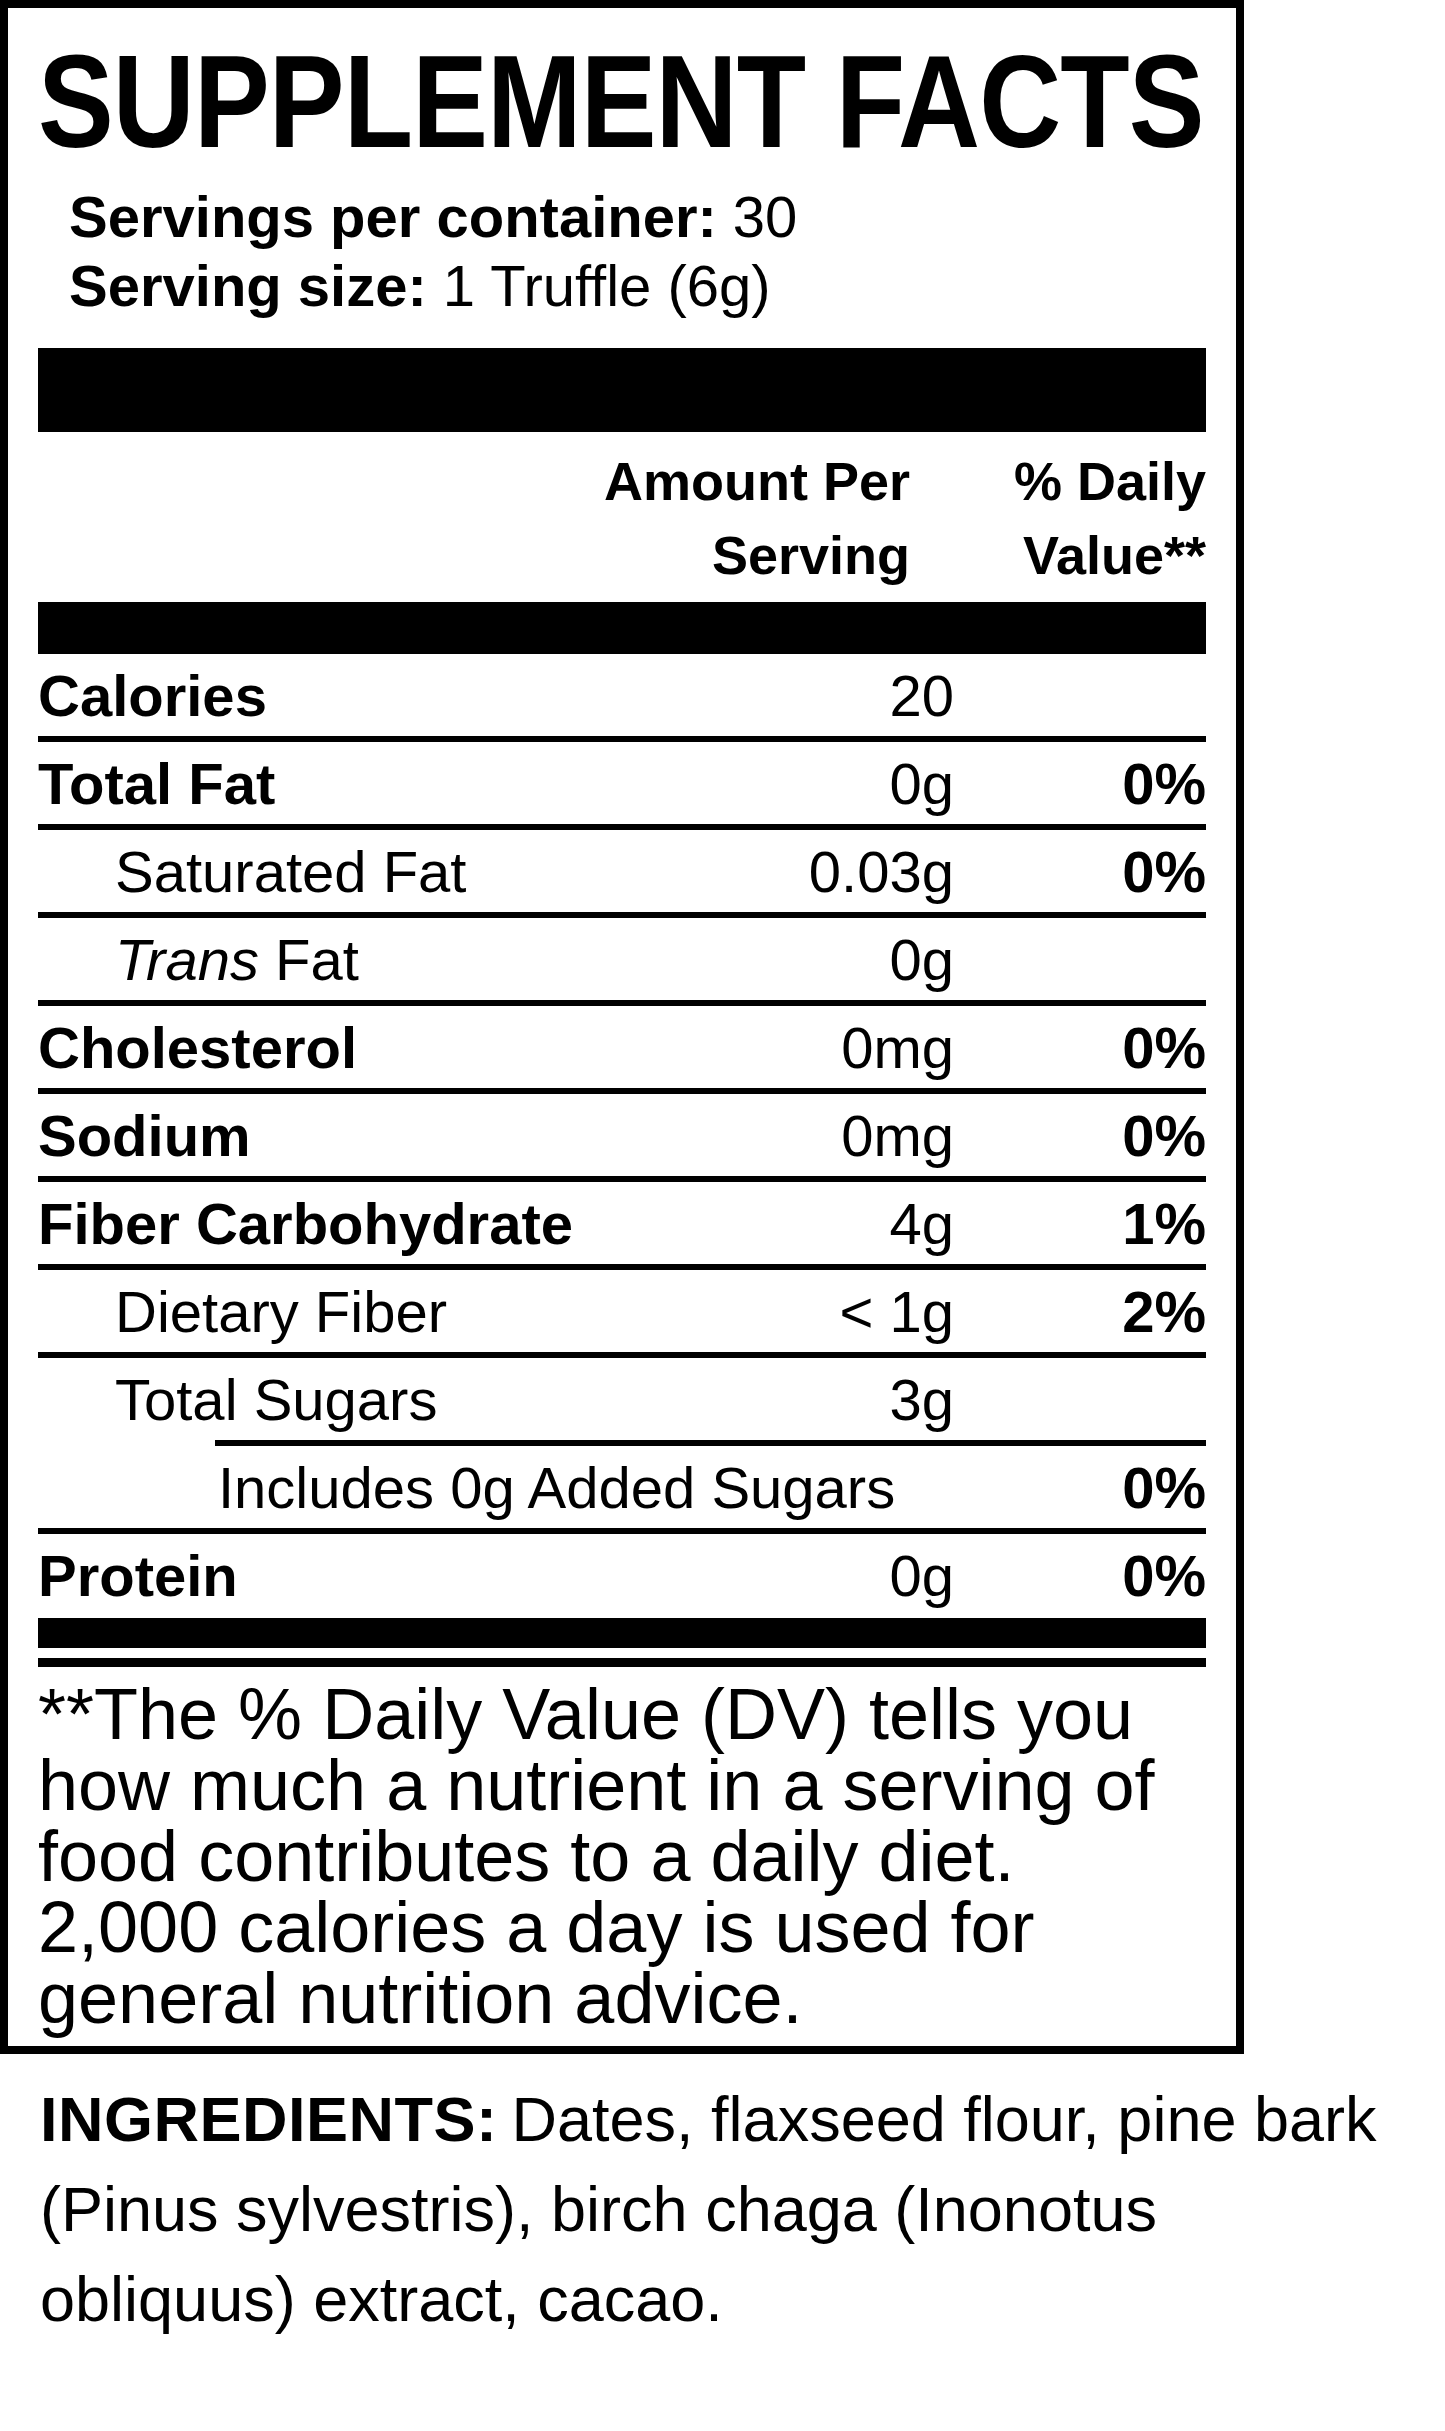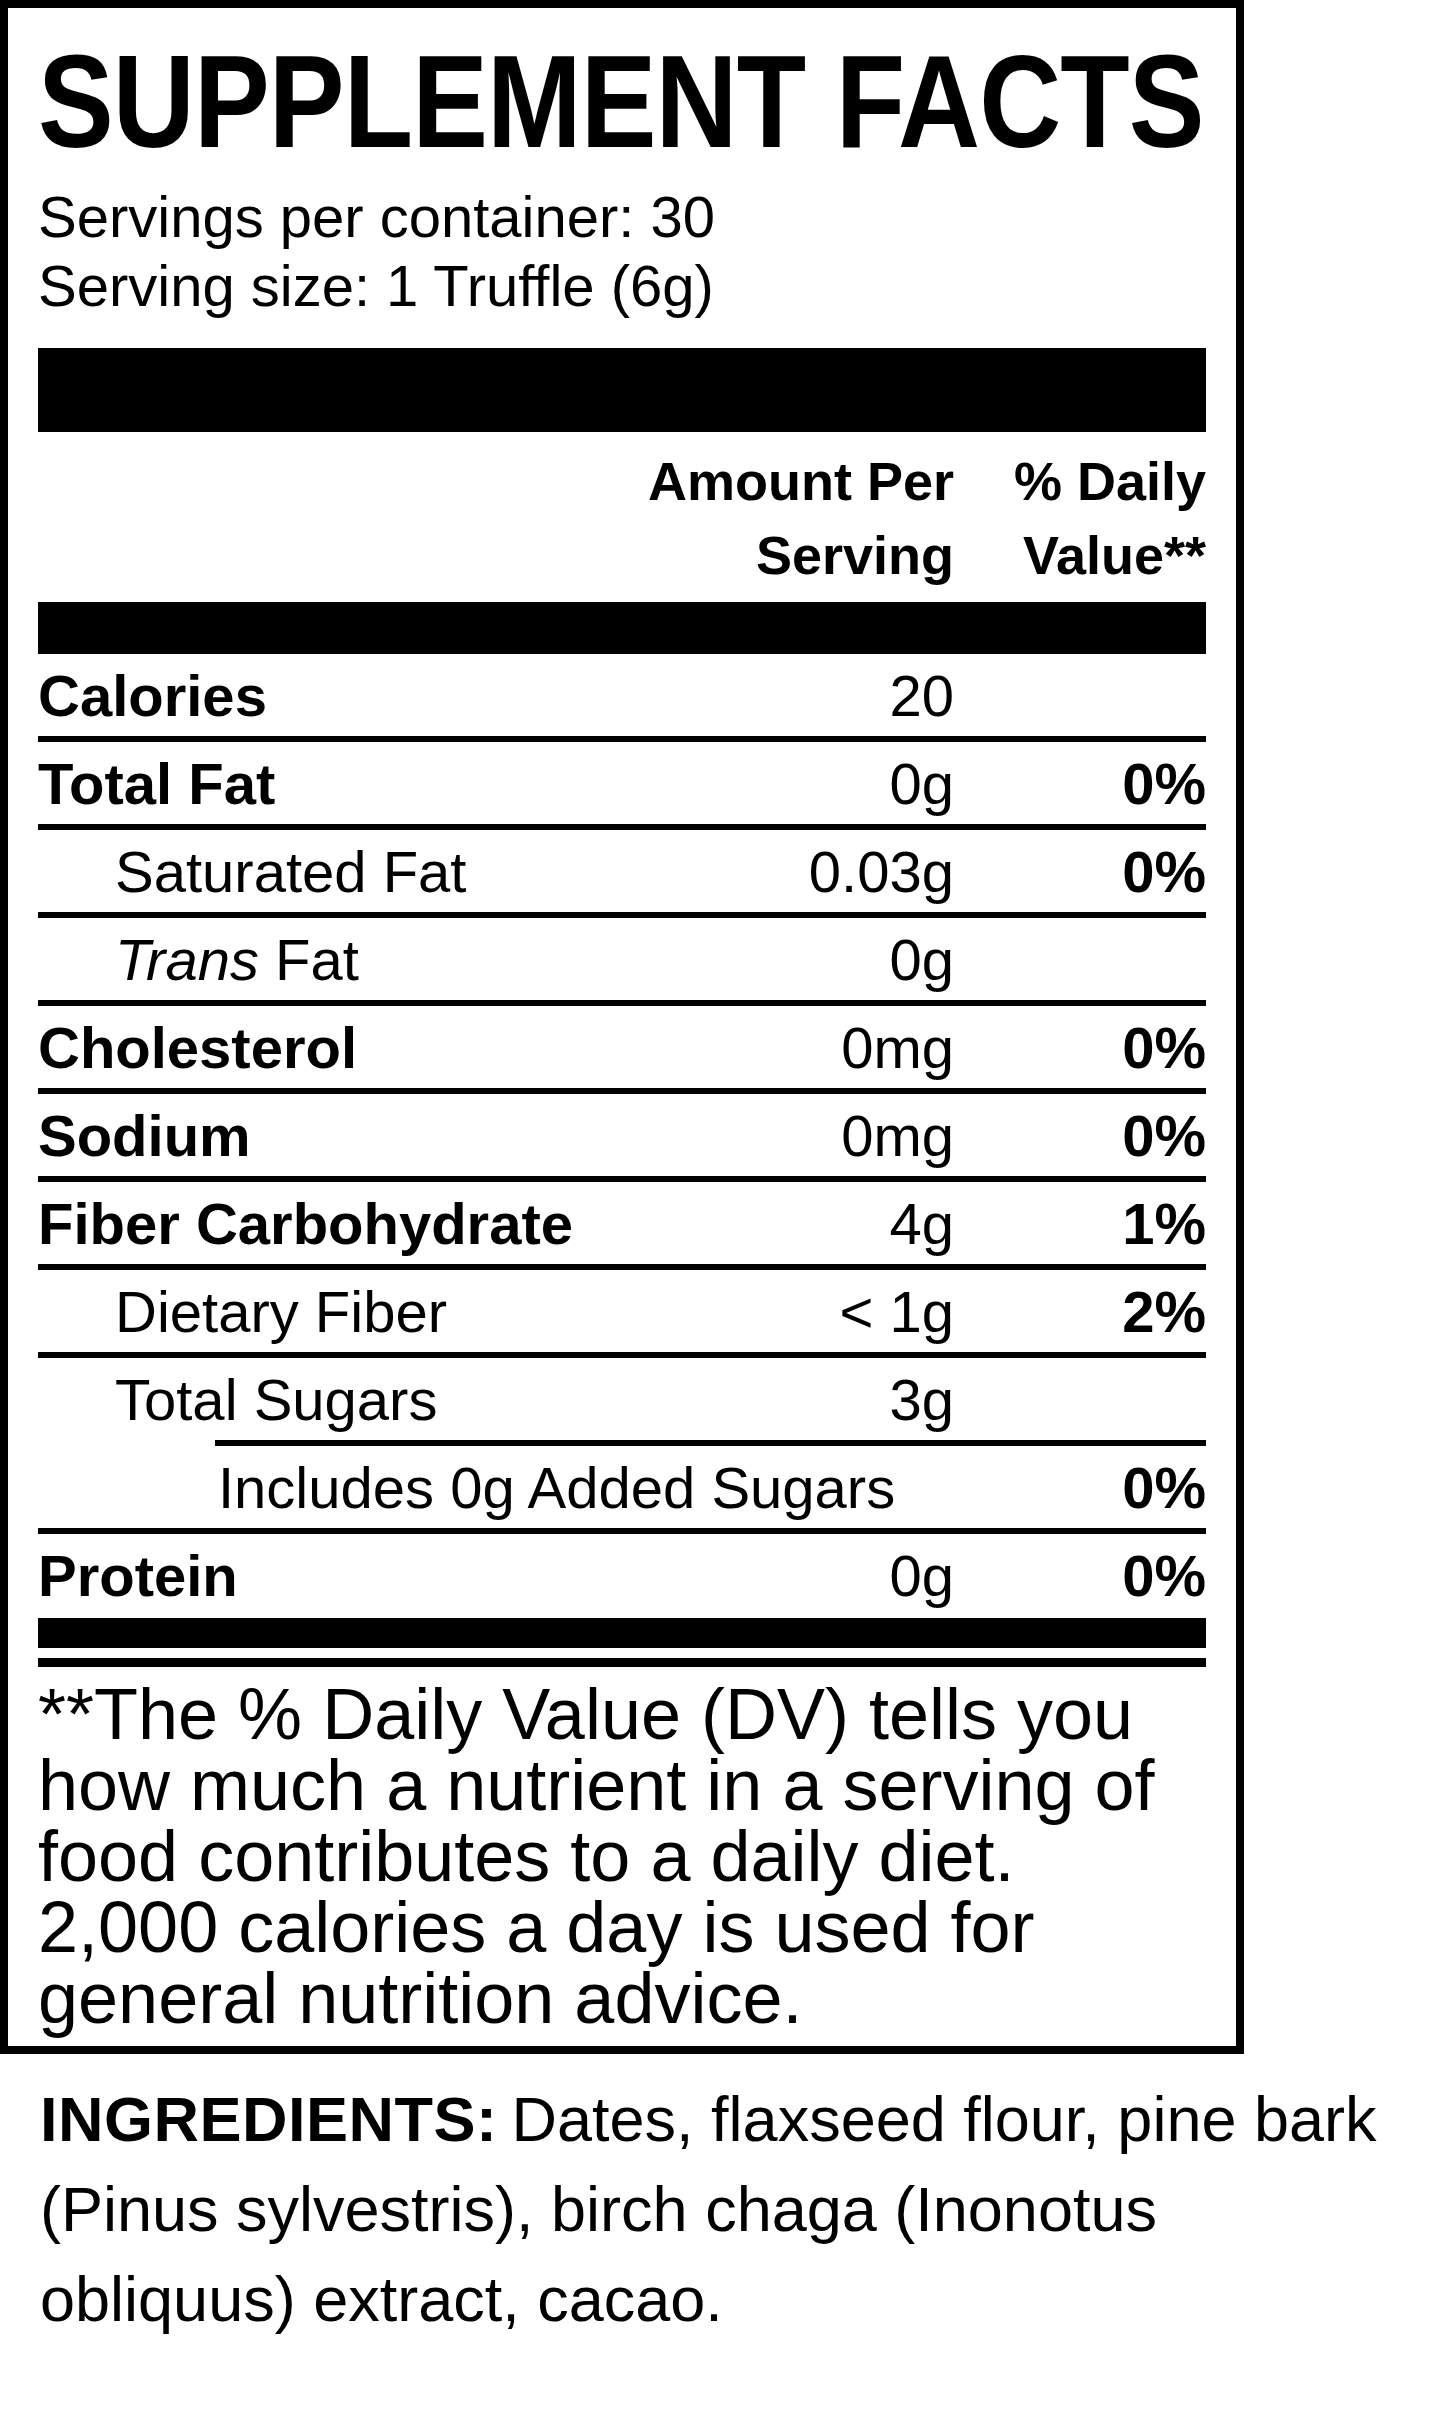--- a/index.html
+++ b/index.html
@@ -26,34 +26,35 @@
     white-space: nowrap;
     transform: scaleX(0.86);
     transform-origin: left center;
   }
   .serving-block { margin-top: 14px; }
   .serving-line {
     font-size: 58px;
     line-height: 69px;
     white-space: nowrap;
   }
-  .lbl-bold { font-weight: normal; }
+  .lbl-bold { font-weight: bold; margin-left: 31px; }
   .val-reg { font-weight: normal; margin-left: 16px; }
 
   .bar-thick   { height: 84px; background: #000; margin-top: 28px; }
   .bar-medium  { height: 52px; background: #000; }
   .bar-bottom  { height: 30px; background: #000; margin-top: 2px; }
 
   .col-header {
     display: flex;
     align-items: flex-start;
     padding: 12px 0 10px 0;
     font-size: 54px;
     font-weight: bold;
     line-height: 74px;
+    gap: 44px;
   }
   .hdr-amount { flex: 1; text-align: right; white-space: pre-line; }
   .hdr-dv     { width: 252px; text-align: right; white-space: pre-line; }
 
   .row {
     display: flex;
     align-items: center;
     min-height: 82px;
     font-size: 58px;
   }

